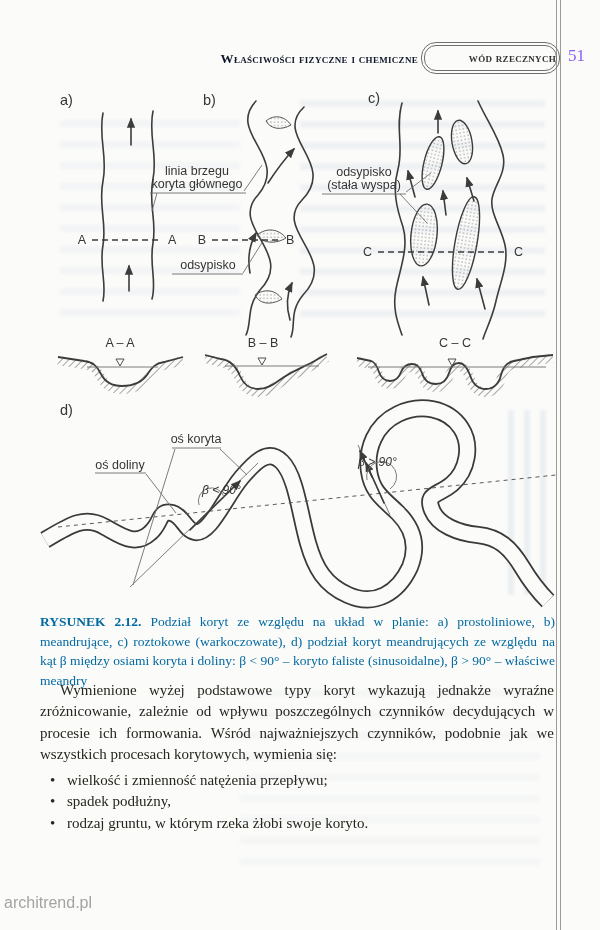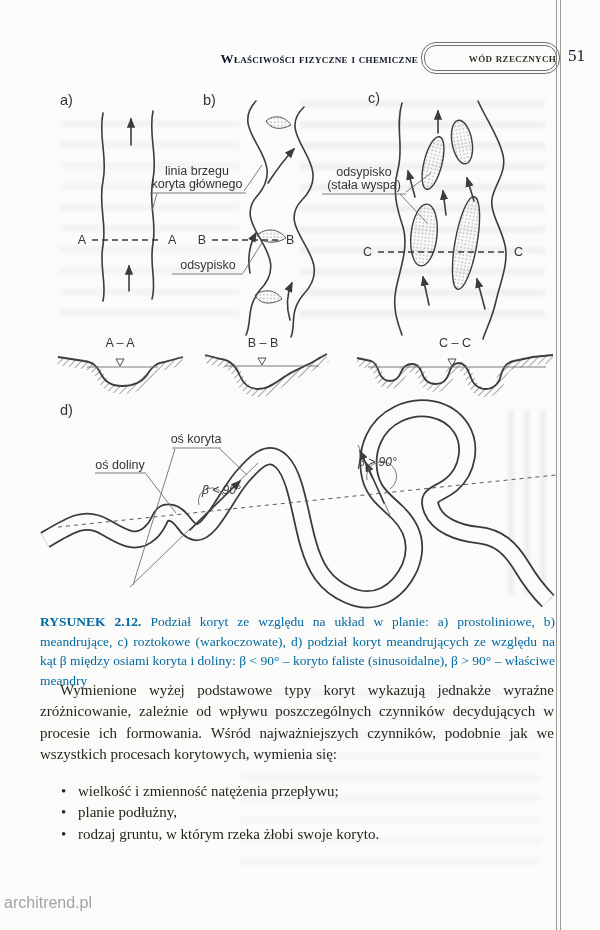--- a/index.html
+++ b/index.html
@@ -18,21 +18,21 @@
 
   
   .running-head{position:absolute;top:51px;right:182px;z-index:2;
                 font-family:"Liberation Serif",serif;font-variant:small-caps;font-weight:600;
                 font-size:13px;letter-spacing:.3px;color:#0f172a;white-space:nowrap;}
   .head-box{position:absolute;top:45px;left:424px;width:131px;height:24px;line-height:24px;z-index:3;
             text-align:right;background:#fbfbf9;border:1px solid #6f6f6d;border-radius:12px;
             outline:1px solid #6f6f6d;outline-offset:2px;
             font-family:"Liberation Serif",serif;font-variant:small-caps;font-weight:600;
             font-size:13px;letter-spacing:.3px;color:#33332f;}
-  .page-num{position:absolute;top:46px;left:568px;z-index:2;font-size:17px;color:#0f172a;}
+  .page-num{position:absolute;top:46px;left:568px;z-index:2;font-size:17px;color:#8b5cf6;}
 
   
   .figure{position:absolute;left:0;top:85px;z-index:2;}
   .figure text{font-family:"Liberation Sans",sans-serif;font-size:12.5px;fill:#353535;}
   .figure text.panel{font-size:14.5px;}
   .figure text.beta{font-style:italic;font-size:12px;}
   .ln{stroke:#3c3c3c;stroke-width:1.6;fill:none;stroke-linecap:round;}
   .thin{stroke:#6e6e6e;stroke-width:.9;fill:none;}
   .dash{stroke:#3c3c3c;stroke-width:1.3;fill:none;stroke-dasharray:6 4;}
   .dash2{stroke:#5a5a5a;stroke-width:1;fill:none;stroke-dasharray:4 4;}
@@ -44,21 +44,21 @@
   .band-outer{stroke:#3a3a3a;stroke-width:18;fill:none;stroke-linejoin:round;stroke-linecap:butt;}
   .band-inner{stroke:#fbfbf9;stroke-width:14.5;fill:none;stroke-linejoin:round;stroke-linecap:butt;}
 
   
   .caption{position:absolute;left:40px;top:612px;width:515px;z-index:2;
            font-size:13.5px;line-height:19.5px;text-align:justify;color:#0369a1;}
   .caption b{font-weight:bold;}
   .bodytext{position:absolute;left:40px;top:680px;width:514px;z-index:2;
             font-size:15px;line-height:21.3px;text-align:justify;color:#26261f;}
   .bodytext p{margin:0;text-indent:20px;}
-  .bodytext ul{margin:16px;padding:0;list-style:none;}
+  .bodytext ul{margin:5px;padding:0;list-style:none;}
   .bodytext li{position:relative;padding-left:22px;}
   .bodytext li::before{content:"\2022";position:absolute;left:5px;}
   .watermark{position:absolute;left:4px;top:894px;z-index:4;
              font-family:"Liberation Sans",sans-serif;font-size:16px;color:#a3a3a1;}
 </style>
 </head>
 <body>
 
 <div class="page">
 
@@ -191,20 +191,20 @@
   </svg>
 
   <div class="caption">
     <b>RYSUNEK 2.12.</b><span> Podział koryt ze względu na układ w planie: a) prostoliniowe, b) meandrujące, c) roztokowe (warkoczowate), d) podział koryt meandrujących ze względu na kąt β między osiami koryta i doliny: β &lt; 90° – koryto faliste (sinusoidalne), β &gt; 90° – właściwe meandry</span>
   </div>
 
   <div class="bodytext">
     <p>Wymienione wyżej podstawowe typy koryt wykazują jednakże wyraźne zróżnicowanie, zależnie od wpływu poszczególnych czynników decydujących w procesie ich formowania. Wśród najważniejszych czynników, podobnie jak we wszystkich procesach korytowych, wymienia się:</p>
     <ul>
       <li>wielkość i zmienność natężenia przepływu;</li>
-      <li>planie podłużny,</li>
+      <li>spadek podłużny,</li>
       <li>rodzaj gruntu, w którym rzeka żłobi swoje koryto.</li>
     </ul>
   </div>
 
   <div class="watermark">architrend.pl</div>
 
 </div>
 
 </body></html>

